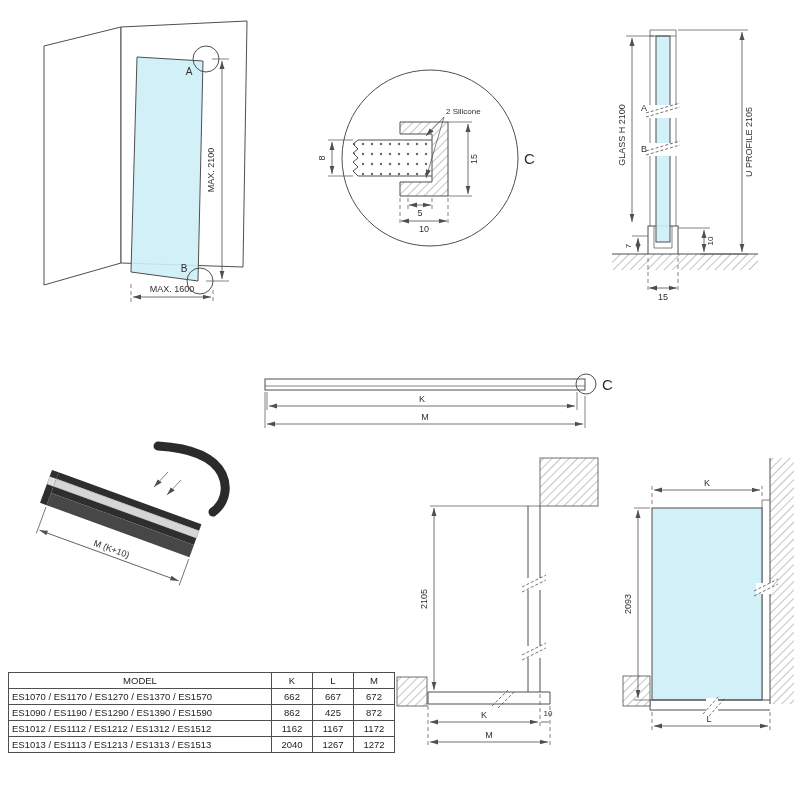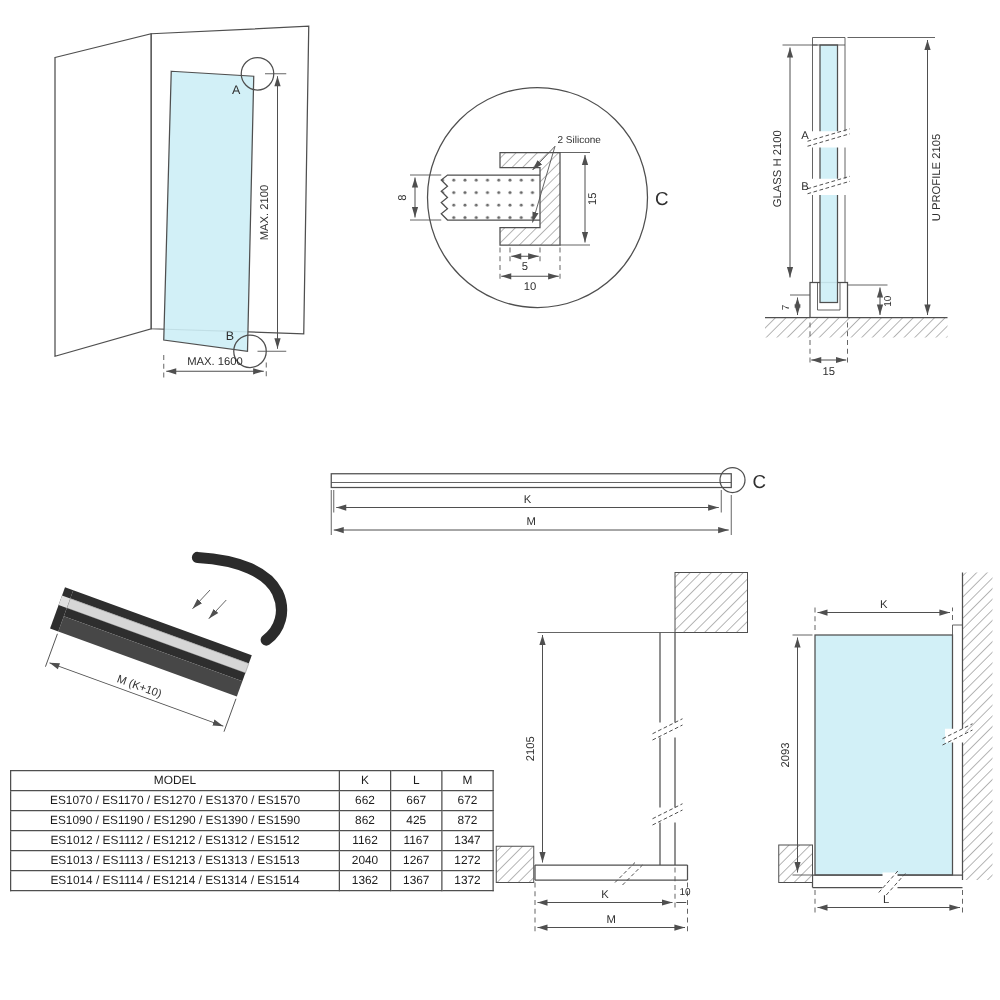--- a/index.html
+++ b/index.html
@@ -10,25 +10,25 @@
   .thin{stroke-width:0.7;}
   .dim{stroke-width:0.8;}
   .dash{stroke-dasharray:4 3;stroke-width:0.7;}
   .brk{stroke-dasharray:3 2;stroke-width:0.8;}
   .glass{fill:#cdeef6;fill-opacity:0.9;}
   text{font-family:"Liberation Sans",sans-serif;fill:#2f2f2f;stroke:none;}
   .t{font-size:9px;}
   .t8{font-size:8px;}
   .t10{font-size:10px;}
   .t15{font-size:15px;}
-  .table-wrap{position:absolute;left:8px;top:616px;}
+  .table-wrap{position:absolute;left:8px;top:672px;}
   table{border-collapse:collapse;font-size:9.5px;color:#1c1c1c;table-layout:fixed;}
   td,th{border:1px solid #4f4f4f;padding:1px 3px;height:13px;line-height:13px;overflow:hidden;white-space:nowrap;}
   th{font-weight:normal;text-align:center;}
-  .c-model{width:256px;text-align:center;}
+  .c-model{width:256px;text-align:left;}
   .c-num{width:34px;text-align:center;}
 </style>
 </head>
 <body>
 
 <div class="canvas">
 
 <svg width="800" height="800" viewBox="0 0 800 800">
   <defs>
     <marker id="aE" markerWidth="9" markerHeight="6" refX="8.5" refY="3" orient="auto" markerUnits="userSpaceOnUse">
@@ -304,31 +304,25 @@
       <tr>
         <td class="c-model">ES1090 / ES1190 / ES1290 / ES1390 / ES1590</td>
         <td class="c-num">862</td>
         <td class="c-num">425</td>
         <td class="c-num">872</td>
       </tr>
       <tr>
         <td class="c-model">ES1012 / ES1112 / ES1212 / ES1312 / ES1512</td>
         <td class="c-num">1162</td>
         <td class="c-num">1167</td>
-        <td class="c-num">1347</td>
+        <td class="c-num">1172</td>
       </tr>
       <tr>
         <td class="c-model">ES1013 / ES1113 / ES1213 / ES1313 / ES1513</td>
         <td class="c-num">2040</td>
         <td class="c-num">1267</td>
         <td class="c-num">1272</td>
       </tr>
-      <tr>
-        <td class="c-model">ES1014 / ES1114 / ES1214 / ES1314 / ES1514</td>
-        <td class="c-num">1362</td>
-        <td class="c-num">1367</td>
-        <td class="c-num">1372</td>
-      </tr>
     </tbody>
   </table>
 </div>
 
 </div>
 
 </body></html>

